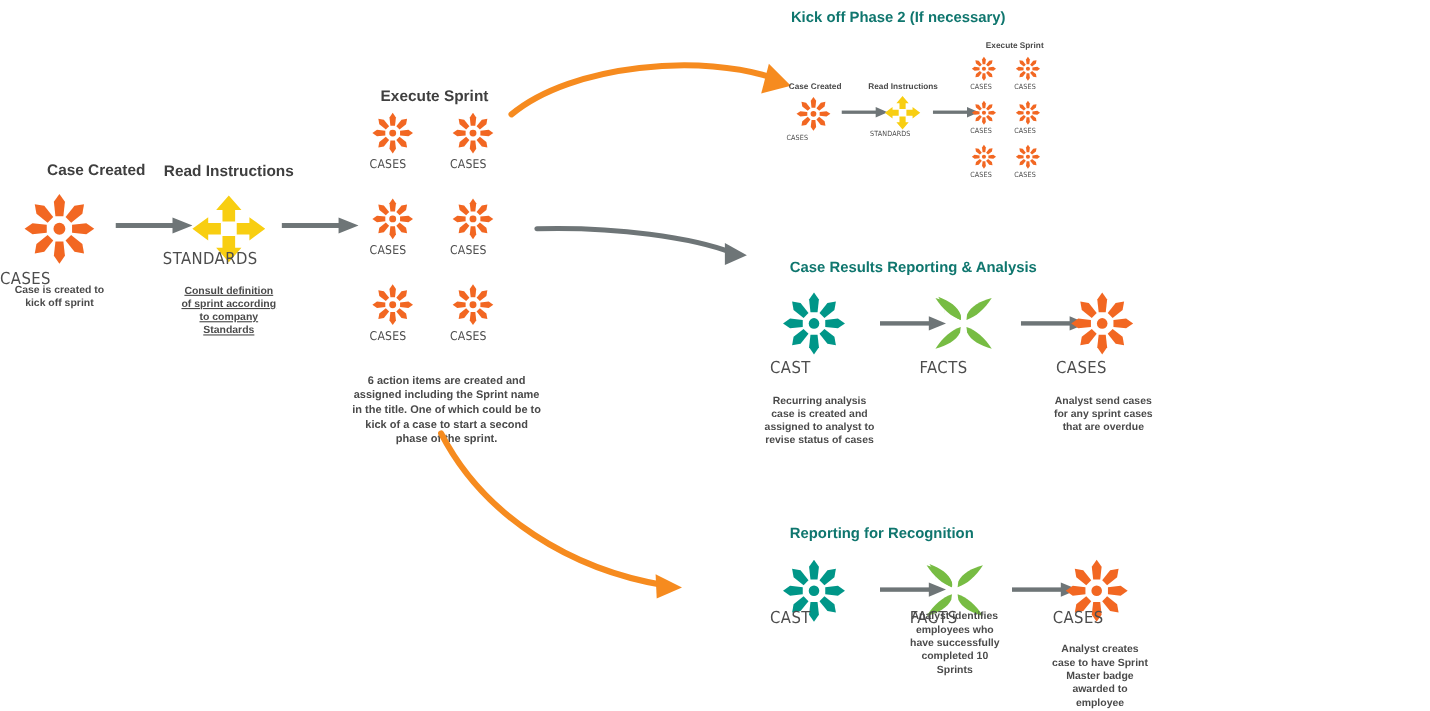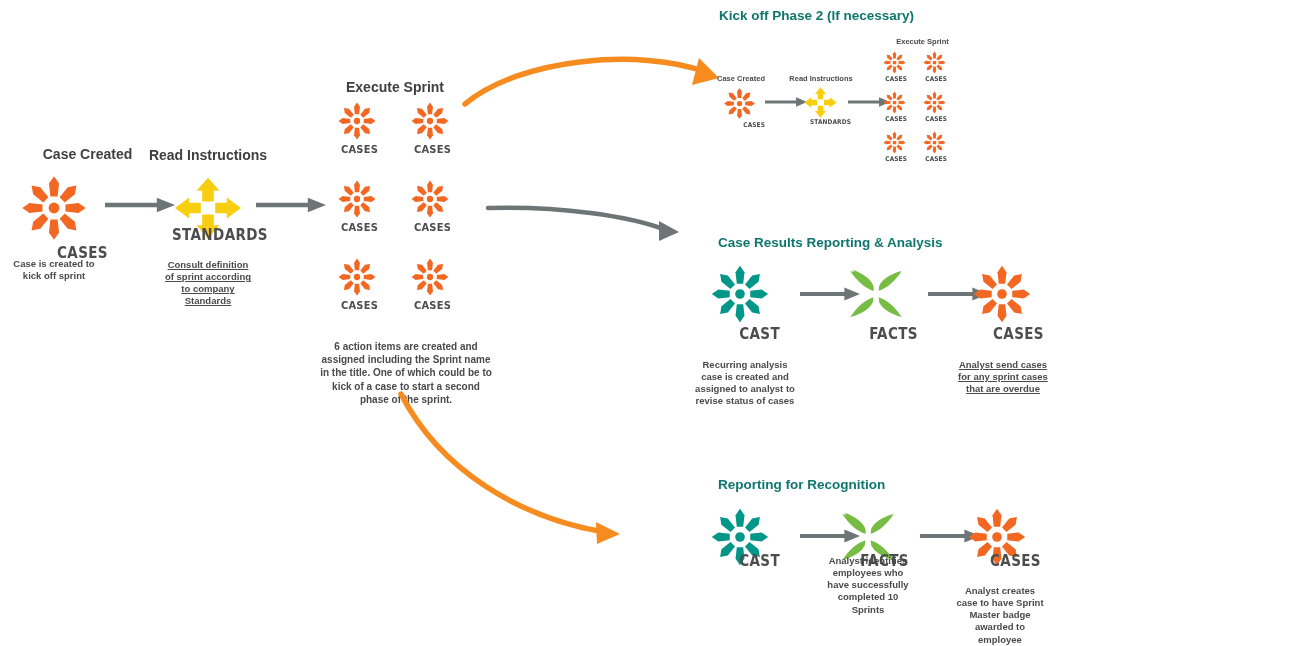--- a/index.html
+++ b/index.html
@@ -34,24 +34,24 @@
   .section-title {
     font-size: 13.5px;
     font-weight: bold;
     color: #0f766e;
     text-align: left;
     line-height: 1.15;
     white-space: nowrap;
   }
   .icon-label {
     font-size: 15px;
-    font-weight: bold;
+    font-weight: normal;
     letter-spacing: 0.4px;
     color: #4d4d4d;
-    text-align: right;
+    text-align: left;
     line-height: 1;
     font-family: "DejaVu Sans Condensed", "Liberation Sans Narrow", "Liberation Sans", sans-serif;
   }
   .icon-label.sm { font-size: 11px; letter-spacing: 0.2px; }
   .icon-label.xs { font-size: 6.5px; letter-spacing: 0.1px; }
   .caption {
     font-size: 9.5px;
     font-weight: bold;
     color: #4a4a4a;
     text-align: center;
@@ -332,21 +332,21 @@
         <use href="#sym-arrow-straight"></use>
       </svg>
   </div>
 
   <div class="abs" style="left:970px; top:262px;">
     <svg class="svgbox" width="64" height="64" viewBox="0 0 100 100" fill="#F26722">
         <use href="#sym-starburst"></use>
       </svg>
   </div>
   <div class="abs icon-label" style="left:960px; top:327px; width:84px;">CASES</div>
-  <div class="abs caption" style="left:948px; top:359px; width:110px; white-space:pre-line;text-decoration:underline;">Analyst send cases
+  <div class="abs caption" style="left:948px; top:359px; width:110px; white-space:pre-line;">Analyst send cases
 for any sprint cases
 that are overdue</div>
 
   <div class="abs section-title" style="left:718px; top:477px;">Reporting for Recognition</div>
 
   <div class="abs" style="left:708px; top:505px;">
     <svg class="svgbox" width="64" height="64" viewBox="0 0 100 100" fill="#009688">
         <use href="#sym-starburst"></use>
       </svg>
   </div>

